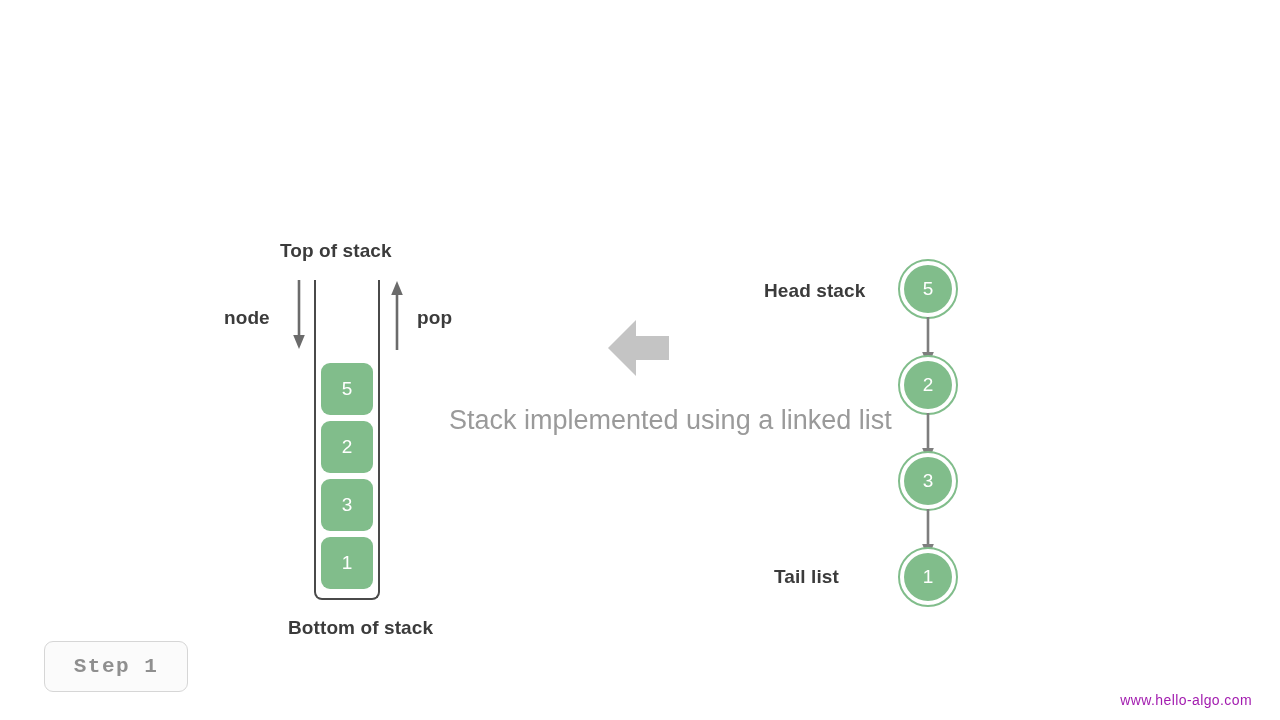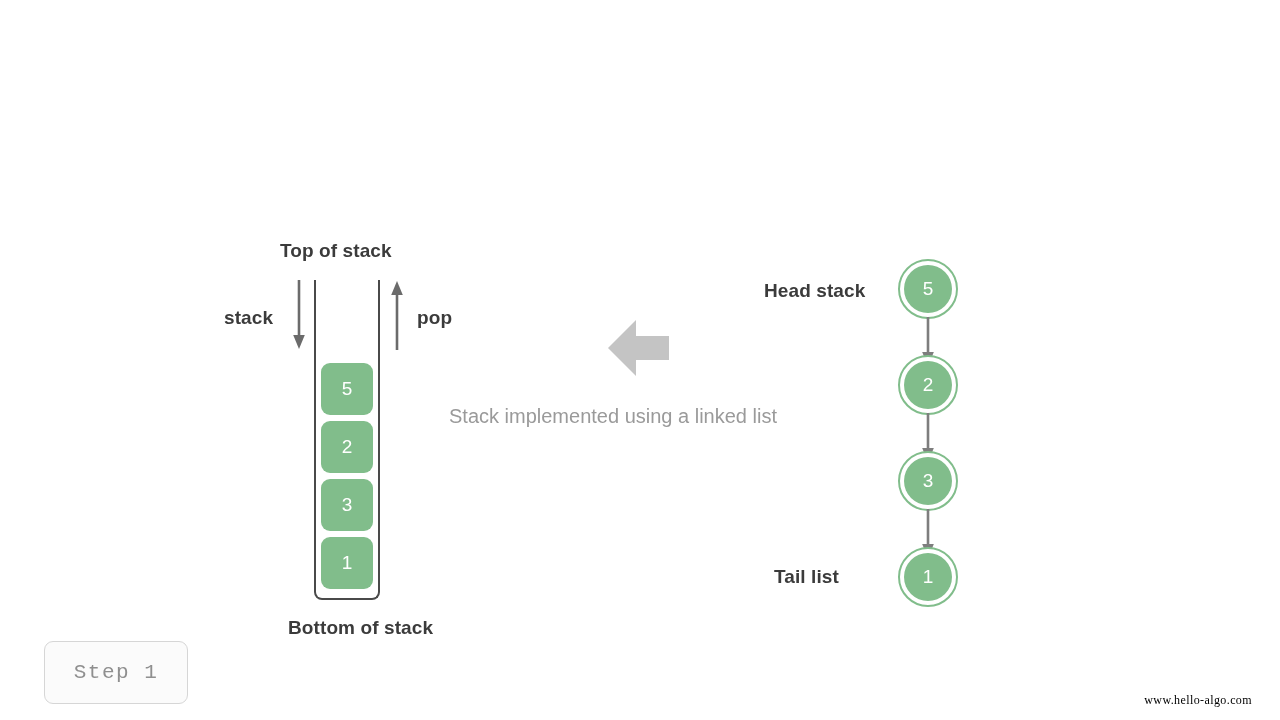--- a/index.html
+++ b/index.html
@@ -30,21 +30,21 @@
     font-weight: bold;
     font-size: 19px;
     color: #3b3b3b;
     white-space: nowrap;
     letter-spacing: 0.1px;
   }
 
   .caption {
     position: absolute;
     font-family: "Liberation Sans", sans-serif;
-    font-size: 20px;
+    font-size: 27px;
     color: #9a9a9a;
     white-space: nowrap;
   }
 
   
   #stack-group { position: absolute; left: 0; top: 0; }
 
   .stack-container {
     position: absolute;
     left: 306px;
@@ -119,62 +119,62 @@
   }
 
   .link-arrow { position: absolute; }
 
   
   .step-badge {
     position: absolute;
     left: 36px;
     top: 641px;
     width: 144px;
-    height: 63px;
+    height: 51px;
     border: 1.5px solid #d6d6d6;
     border-radius: 9px;
     background: #fbfbfb;
     display: flex;
     align-items: center;
     justify-content: center;
     font-family: "Liberation Mono", monospace;
     font-size: 21px;
-    font-weight: normal;
+    font-weight: bold;
     color: #8f8f8f;
     letter-spacing: 1.5px;
     box-sizing: border-box;
   }
 
   
   .watermark {
     position: absolute;
     right: 36px;
     bottom: 12px;
-    font-family: Liberation Serif, serif;
-    font-size: 12px;
-    color: #000000;
+    font-family: Liberation Sans, sans-serif;
+    font-size: 14px;
+    color: #a21caf;
     letter-spacing: 0.4px;
     white-space: nowrap;
   }
 </style>
 </head>
 <body>
 
 <div class="canvas">
 
   <div id="stack-group">
 
     <div class="label-bold" style="left:272px; top:240px;">Top of stack</div>
 
     <svg class="thin-arrow" style="left:278px; top:278px;" width="26" height="74" viewBox="0 0 26 74">
       <line x1="13" y1="2" x2="13" y2="60" stroke="#6b6b6b" stroke-width="2.6"></line>
       <polygon points="13,71 7.2,57 18.8,57" fill="#6b6b6b"></polygon>
     </svg>
 
-    <div class="label-bold" style="left:216px; top:307px;">stack</div>
+    <div class="label-bold" style="left:216px; top:307px;">node</div>
 
     <svg class="thin-arrow" style="left:376px; top:278px;" width="26" height="74" viewBox="0 0 26 74">
       <line x1="13" y1="72" x2="13" y2="14" stroke="#6b6b6b" stroke-width="2.6"></line>
       <polygon points="13,3 7.2,17 18.8,17" fill="#6b6b6b"></polygon>
     </svg>
 
     <div class="label-bold" style="left:409px; top:307px;">pop</div>
 
     <div class="stack-container"></div>
 

